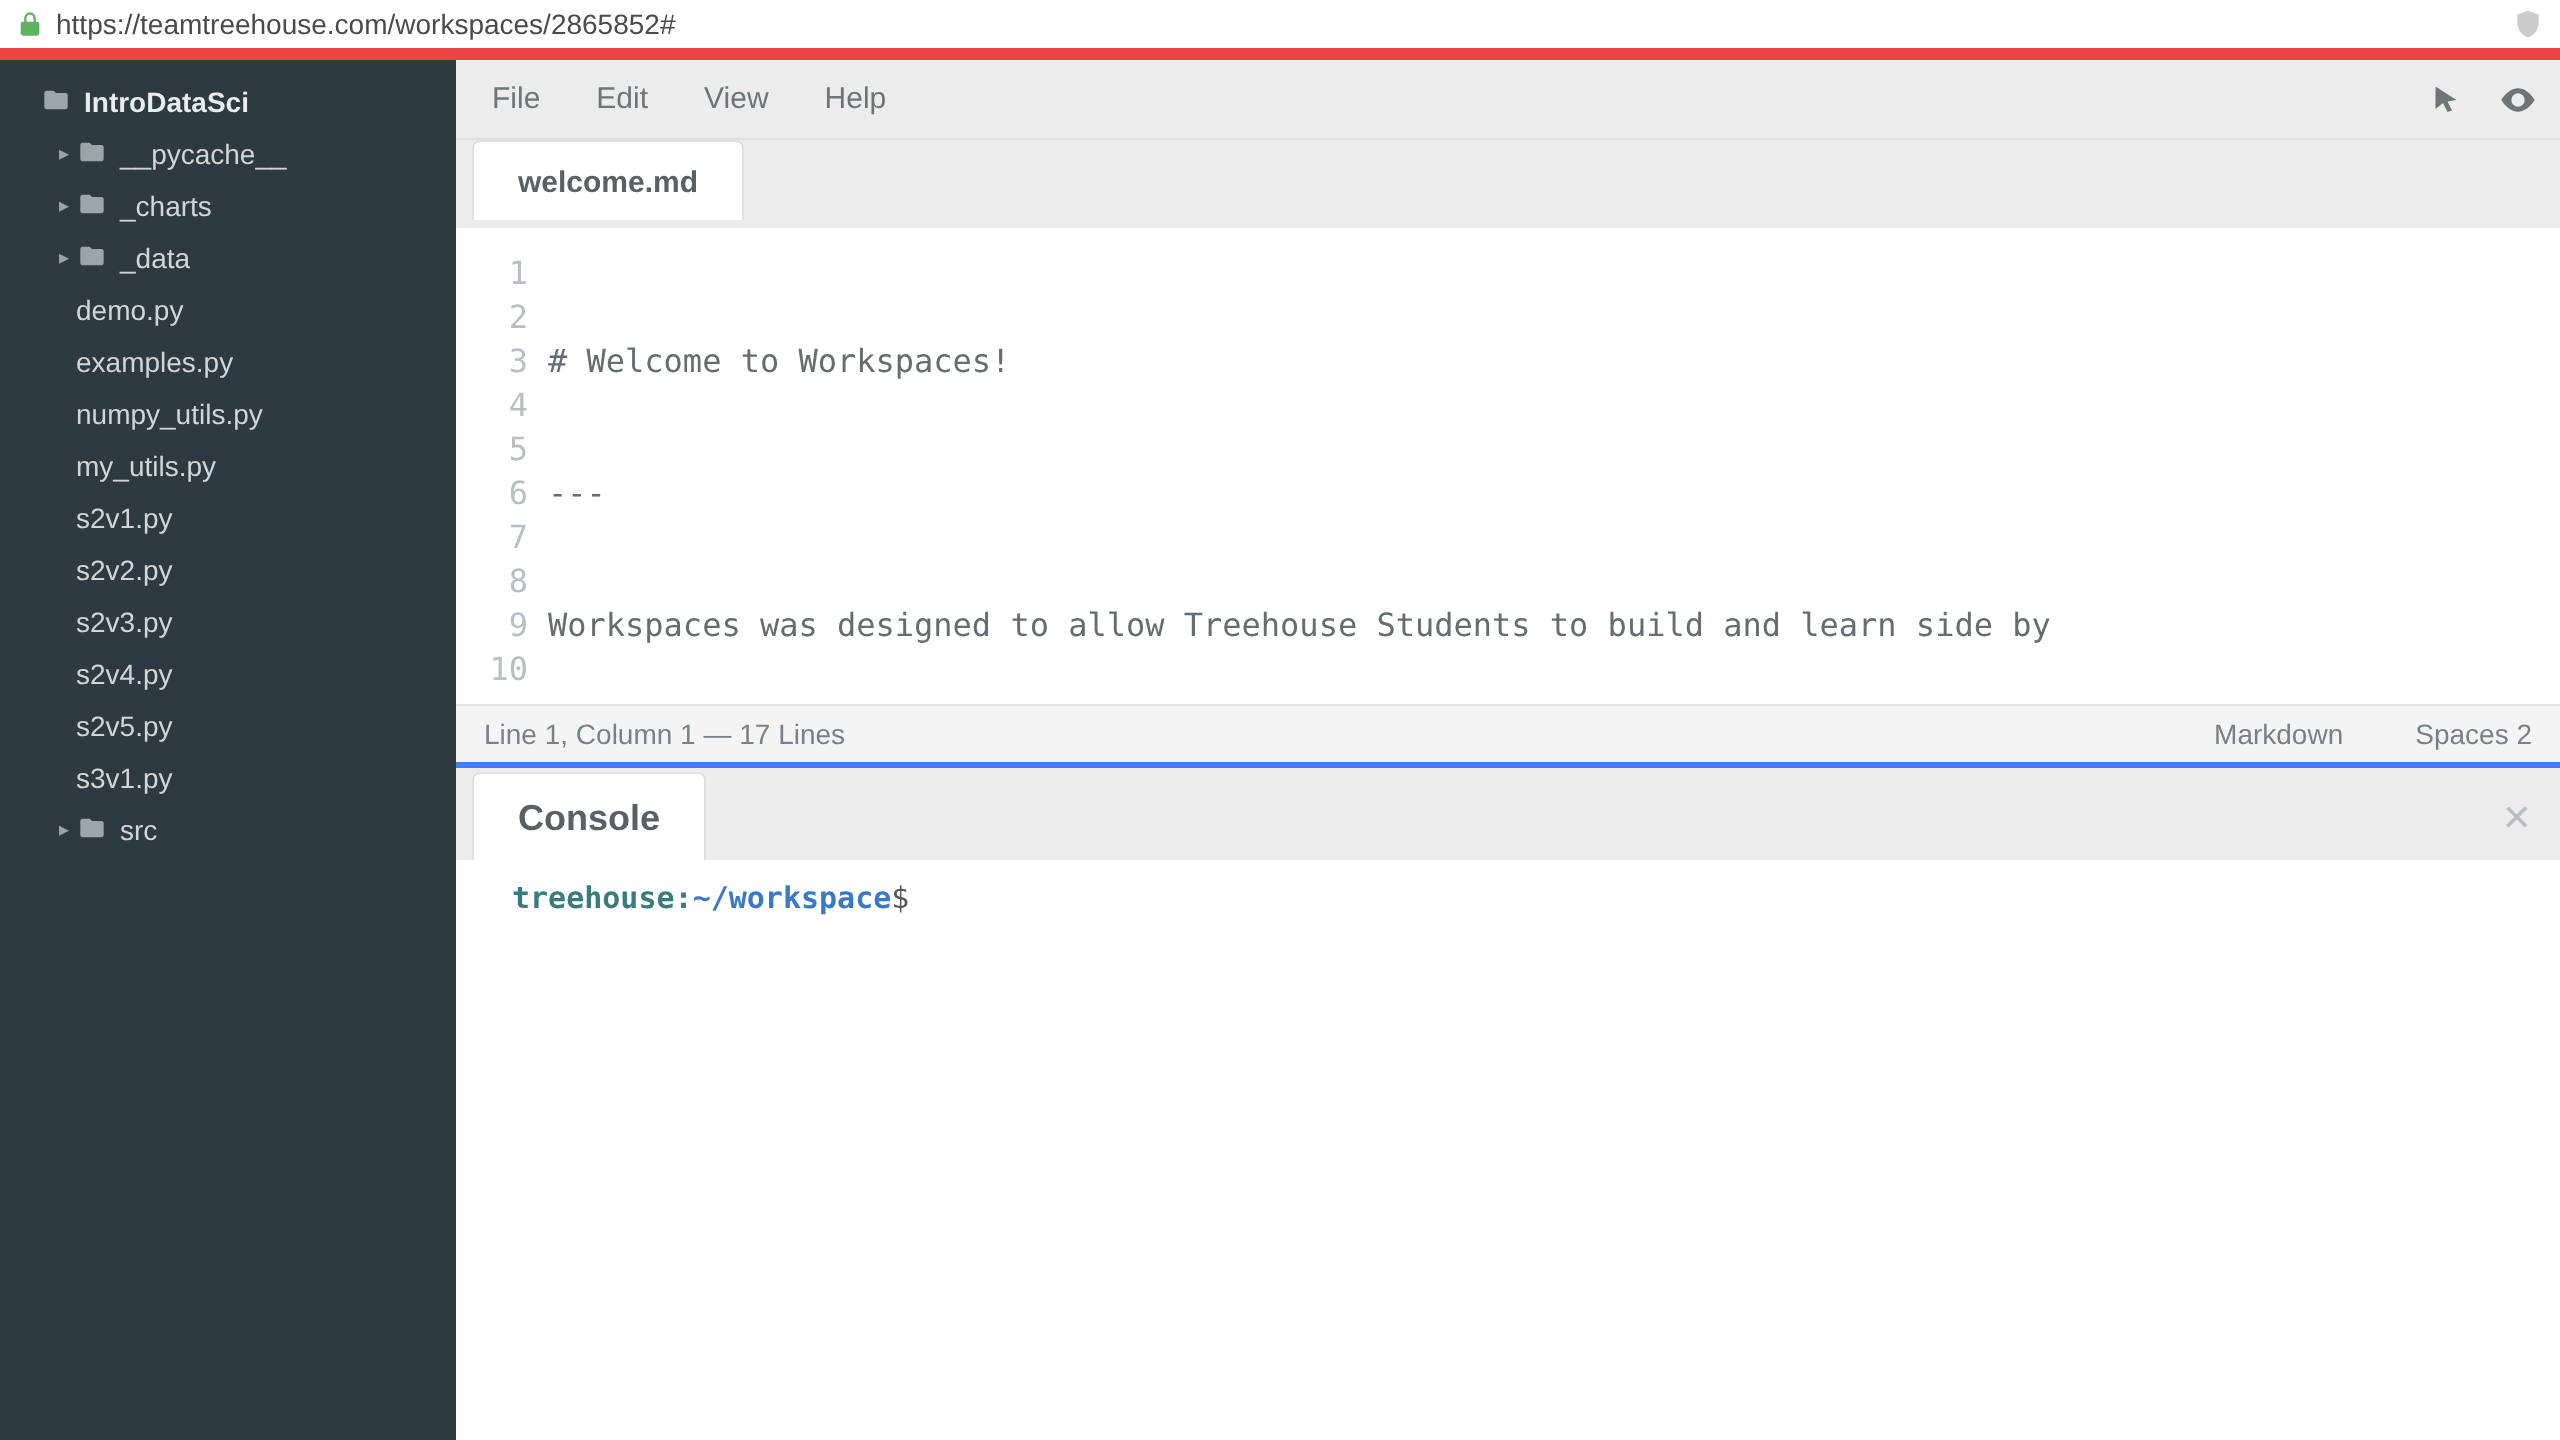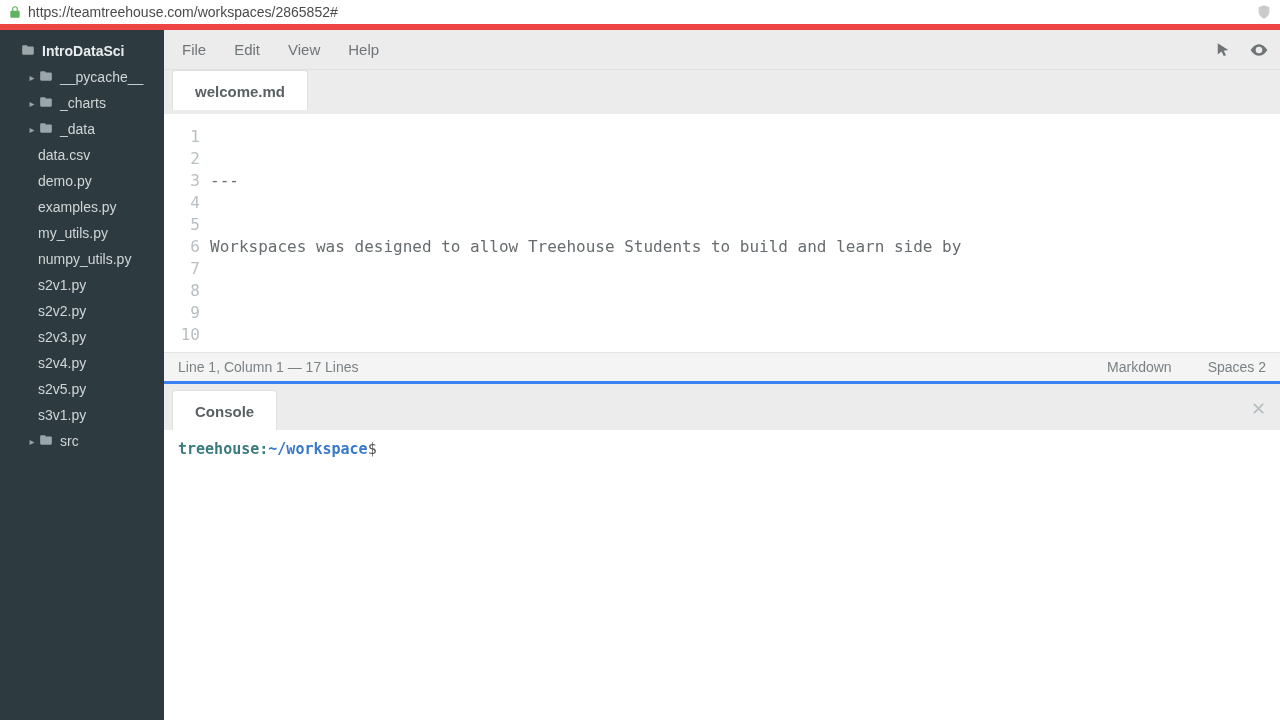--- a/index.html
+++ b/index.html
@@ -9,21 +9,21 @@
   
   .addr-bar { height: 30px; background: #fff; border-bottom: 6px solid #ef4444; display: flex; align-items: center; padding: 0 8px; font-size: 14px; }
   .lock-icon { width: 14px; height: 14px; display: inline-block; margin-right: 6px; }
   .url { color: #4a4a4a; }
   .shield-icon { margin-left: auto; width: 16px; height: 16px; opacity: .5; }
 
   
   .main { flex: 1 1 auto; display: flex; min-height: 0; }
 
   
-  .sidebar { width: 164px; background: #2d3a3f; color: #d0d6d8; display: flex; flex-direction: column; font-size: 14px; user-select: none; }
+  .sidebar { width: 228px; background: #2d3a3f; color: #d0d6d8; display: flex; flex-direction: column; font-size: 14px; user-select: none; }
   .tree { padding-top: 8px; }
   .tree-row { display: flex; align-items: center; height: 26px; padding-left: 8px; cursor: pointer; }
   .tree-row .caret { width: 12px; display: inline-block; text-align: center; color: #98a4a8; font-size: 10px; }
   .tree-row .folder-icon, .tree-row .file-icon { width: 16px; display: inline-block; text-align: center; margin-right: 6px; color: #9aa6aa; }
   .tree-row.depth1 { padding-left: 26px; }
   .tree-row.proj { font-weight: 700; color: #e8ecee; }
 
   
   .right { flex: 1 1 auto; display: flex; flex-direction: column; min-width: 0; background: #fca5a5; }
 
@@ -44,23 +44,23 @@
   .code { flex: 1; padding: 12px 14px 0 0; white-space: pre; }
   .code div { height: 22px; }
 
   
   .statusbar { height: 32px; background: #f4f4f4; border-top: 1px solid #e4e4e4; border-bottom: 3px solid #3b82f6; display: flex; align-items: center; padding: 0 14px; font-size: 14px; color: #7a8184; }
   .statusbar .spacer { flex: 1; }
   .statusbar .chunk { margin-left: 36px; text-align: center; }
 
   
   .console-tabbar { height: 46px; background: #ececec; display: flex; align-items: flex-end; padding-left: 8px; position: relative; }
-  .console-tab { background: #fff; padding: 12px 22px 10px 22px; border-top-left-radius: 4px; border-top-right-radius: 4px; font-size: 15px; font-weight: 700; color: #5a6164; border: 1px solid #e0e0e0; border-bottom: none; }
+  .console-tab { background: #fff; padding: 12px 22px 10px 22px; border-top-left-radius: 4px; border-top-right-radius: 4px; font-size: 18px; font-weight: 700; color: #5a6164; border: 1px solid #e0e0e0; border-bottom: none; }
   .console-close { position: absolute; right: 14px; top: 14px; color: #b8bfc2; font-size: 18px; cursor: pointer; }
-  .console-body { flex: 1; background: #fff; padding: 10px 14px; font-family: "Menlo","Consolas",monospace; font-size: 15px; }
+  .console-body { flex: 1; background: #fff; padding: 10px 28px; font-family: "Menlo","Consolas",monospace; font-size: 15px; }
   .prompt-host { color: #3a7b7e; font-weight: 700; }
   .prompt-path { color: #3979c7; font-weight: 700; }
   .prompt-sym  { color: #555; }
 </style>
 </head>
 <body>
 
 <div class="addr-bar">
   <span class="lock-icon">
     <svg viewBox="0 0 24 24" width="14" height="14">
@@ -106,37 +106,33 @@
       <div class="tree-row depth1">
         <span class="caret">▸</span>
         <span class="folder-icon"><svg viewBox="0 0 24 24" width="14" height="14">
               <path fill="#9aa6aa" d="M10 4H4a2 2 0 0 0-2 2v12a2 2 0 0 0 2 2h16a2 2 0 0 0 2-2V8a2 2 0 0 0-2-2h-8l-2-2z"></path>
             </svg></span>
         <span>_data</span>
       </div>
 
       <div class="tree-row depth1">
           <span class="caret"></span>
-          <span>data.csv</span>
-        </div>
-      <div class="tree-row depth1">
-          <span class="caret"></span>
           <span>demo.py</span>
         </div>
       <div class="tree-row depth1">
           <span class="caret"></span>
           <span>examples.py</span>
         </div>
       <div class="tree-row depth1">
           <span class="caret"></span>
+          <span>numpy_utils.py</span>
+        </div>
+      <div class="tree-row depth1">
+          <span class="caret"></span>
           <span>my_utils.py</span>
-        </div>
-      <div class="tree-row depth1">
-          <span class="caret"></span>
-          <span>numpy_utils.py</span>
         </div>
       <div class="tree-row depth1">
           <span class="caret"></span>
           <span>s2v1.py</span>
         </div>
       <div class="tree-row depth1">
           <span class="caret"></span>
           <span>s2v2.py</span>
         </div>
       <div class="tree-row depth1">
@@ -197,20 +193,21 @@
         <div>3</div>
         <div>4</div>
         <div>5</div>
         <div>6</div>
         <div>7</div>
         <div>8</div>
         <div>9</div>
         <div>10</div>
       </div>
       <div class="code">
+        <div># Welcome to Workspaces!</div>
         <div>---</div>
         <div>Workspaces was designed to allow Treehouse Students to build and learn side by</div>
         
         
         
         
         
         
         
       </div>

